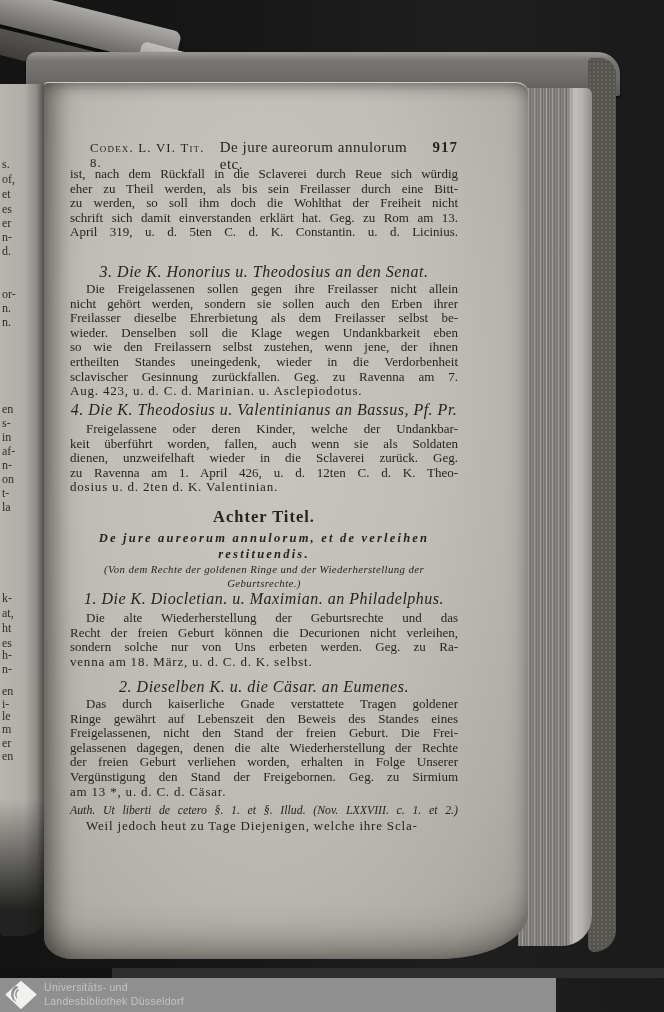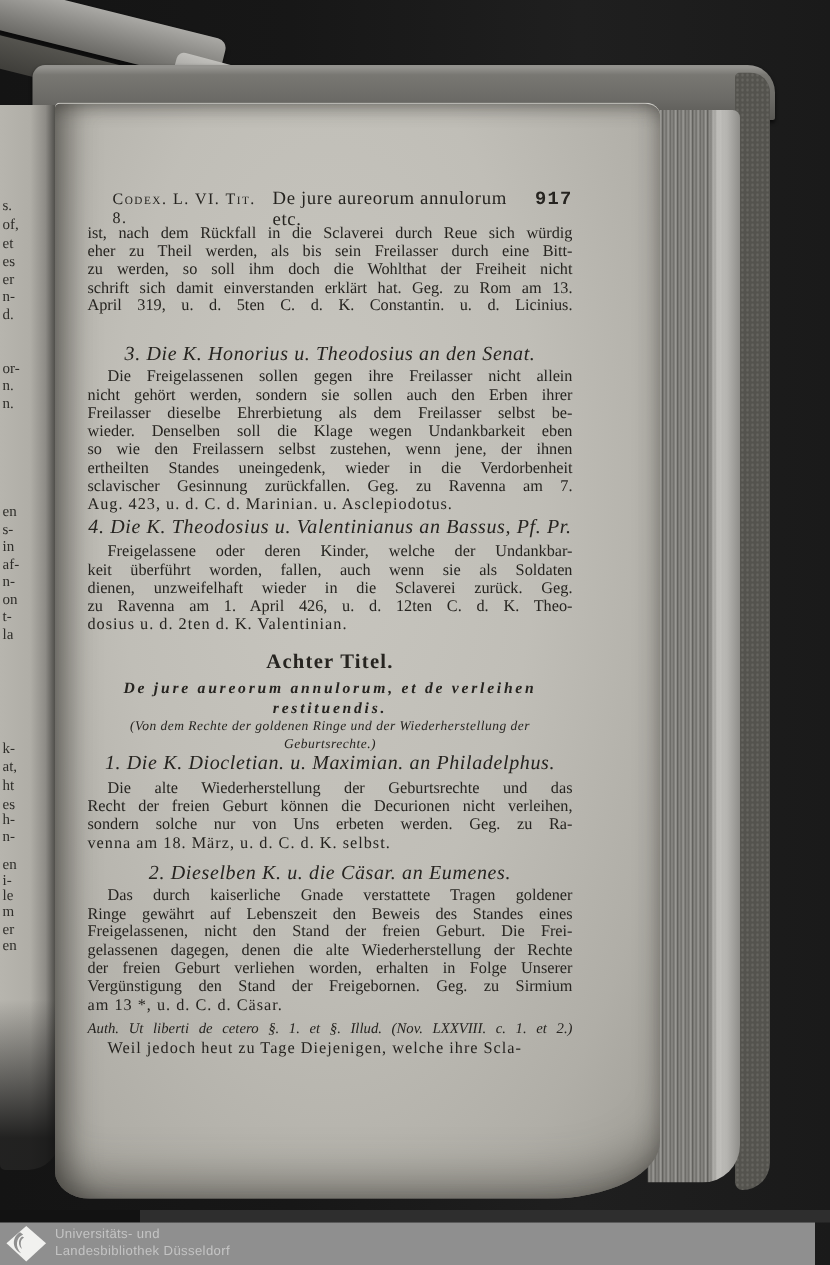--- a/index.html
+++ b/index.html
@@ -39,39 +39,39 @@
   
   .page{position:absolute;left:44px;top:82px;width:484px;height:876px;
         border-radius:4px 12px 90px 28px / 4px 10px 46px 22px;
         background:radial-gradient(ellipse at 45% 35%,#c8c6bf 0%,#c0beb7 45%,#b0aea7 78%,#a09e97 100%);
         border-top:1px solid #cfcec9;
         box-shadow:inset 20px 0 24px -10px rgba(38,36,32,.55),
                    inset -8px 0 16px -6px rgba(60,58,54,.4),
                    inset 0 12px 16px -12px rgba(50,48,44,.5),
                    inset 0 -34px 34px -18px rgba(66,64,58,.5);}
   .textcol{position:absolute;left:26px;top:0;width:388px;height:100%;color:#262420;}
-  .blk{position:absolute;left:0;right:0;margin-top:12px;}
+  .blk{position:absolute;left:0;right:0;}
   .ln{font-size:13px;line-height:14.6px;text-align:justify;text-align-last:justify;}
   .ll{text-align-last:left;letter-spacing:.8px;}
   .ind{text-indent:16px;}
   .hd{font-style:italic;font-size:16px;line-height:14px;letter-spacing:.5px;
       text-align:right;text-align-last:center;}
   .pghead{display:flex;justify-content:space-between;align-items:baseline;padding-left:20px;}
   .codex{font-variant:small-caps;font-size:12.8px;letter-spacing:1.2px;}
   .htitle{font-size:15px;letter-spacing:.5px;}
-  .pgnum{font-size:15px;font-weight:bold;letter-spacing:1px;font-family:Liberation Mono, monospace;}
+  .pgnum{font-size:15px;font-weight:bold;letter-spacing:1px;}
   .title{font-size:16.5px;font-weight:bold;letter-spacing:1px;text-align:center;}
   .subtitle{font-style:italic;font-weight:bold;font-size:12.5px;line-height:15.5px;
             letter-spacing:2.2px;text-align:center;}
   .note{font-style:italic;font-size:10.8px;line-height:13.5px;letter-spacing:.4px;text-align:center;}
   .auth{font-style:italic;font-size:11.8px;line-height:14px;text-align:justify;text-align-last:justify;}
   
   .prebanner{position:absolute;left:0;top:968px;width:664px;height:10px;
              background:linear-gradient(90deg,#121212 0 112px,#2e2e2e 112px 100%);}
-  .banner{position:absolute;left:0;top:978px;width:652px;height:34px;background:#8f8f8f;}
+  .banner{position:absolute;left:0;top:978px;width:556px;height:34px;background:#8f8f8f;}
   .banner .logo{position:absolute;left:4px;top:2px;width:34px;height:30px;}
   .bannertext{position:absolute;left:44px;top:2px;font-family:"Liberation Sans","DejaVu Sans",sans-serif;
               font-size:10.5px;line-height:14px;color:#c4c4c4;letter-spacing:.3px;}
 </style>
 </head>
 <body>
 
 <div class="scene">
 
   <div class="strap"></div>

